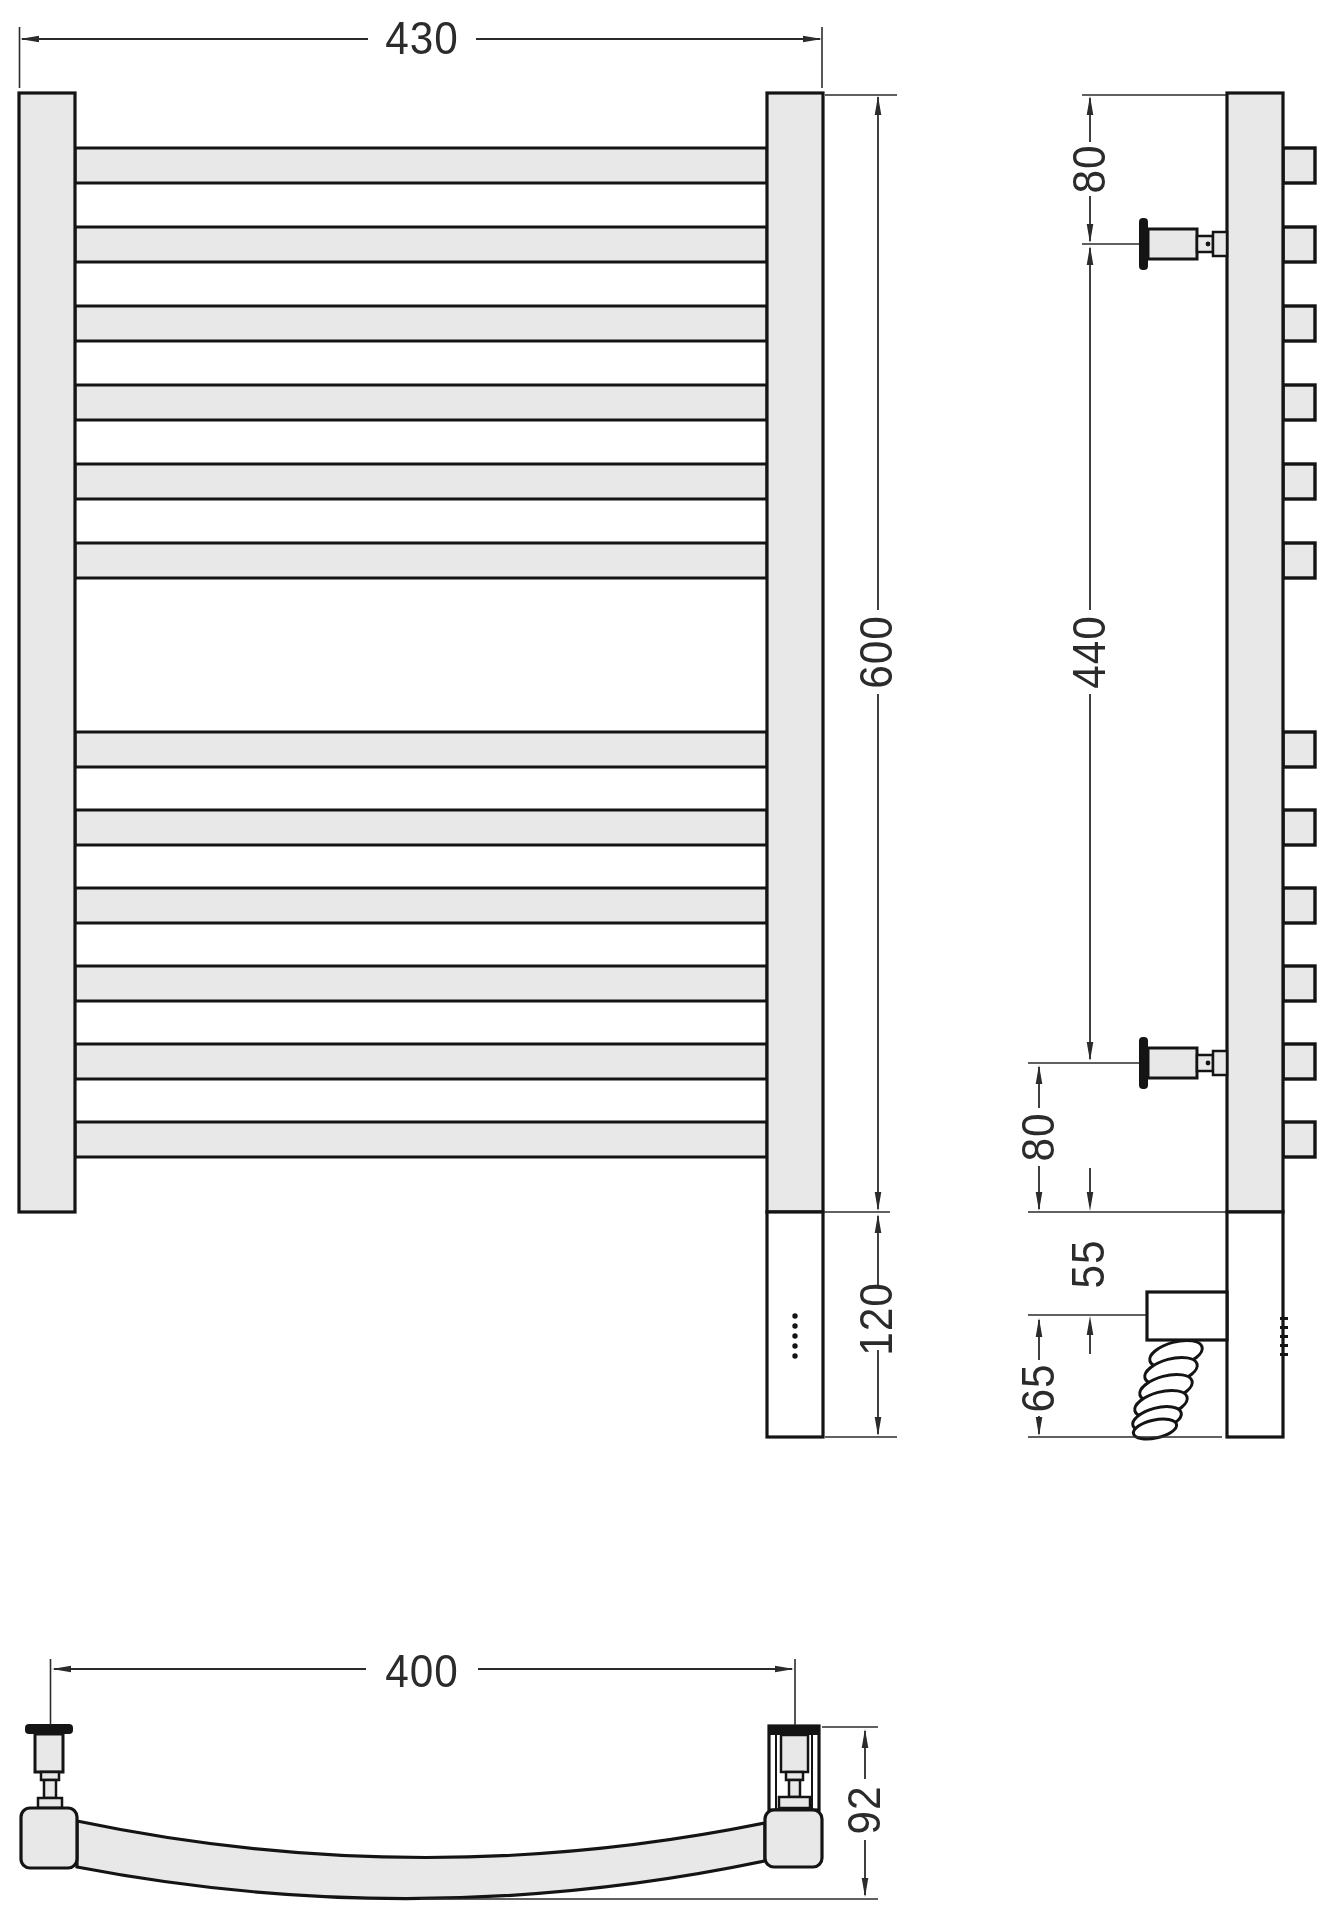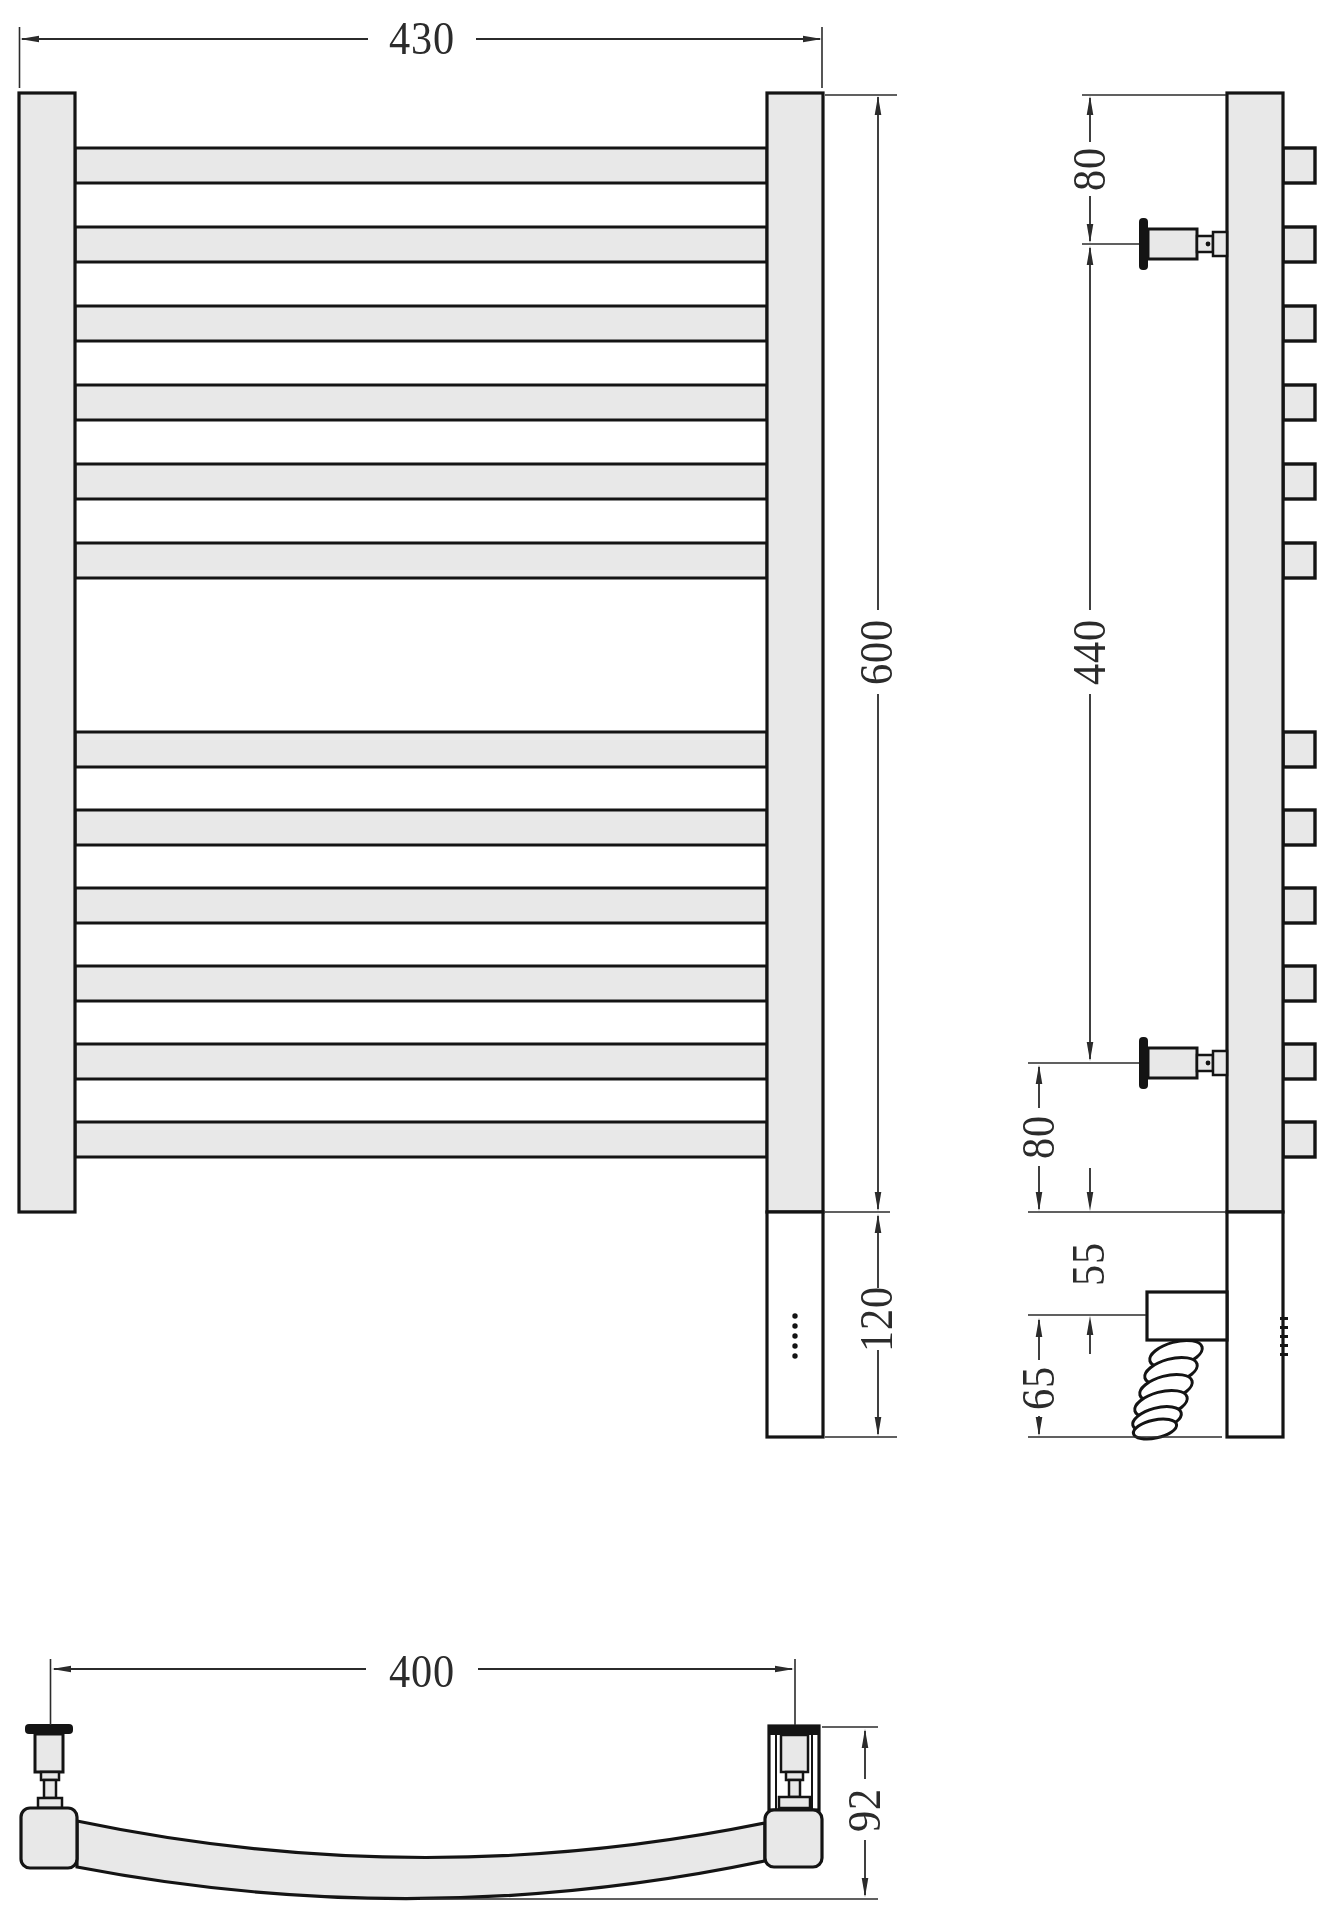--- a/index.html
+++ b/index.html
@@ -1,17 +1,17 @@
 <!DOCTYPE html>
 <html><head>
 <meta charset="utf-8">
 <style>
   html,body{margin:0;padding:0;background:#fff;}
   #canvas{position:relative;width:1336px;height:1920px;background:#ffffff;
-          font-family:Liberation Serif, serif;overflow:hidden;}
+          font-family:Liberation Sans, sans-serif;overflow:hidden;}
   #canvas svg{position:absolute;left:0;top:0;}
   .lbl{position:absolute;font-size:46px;font-weight:400;color:#2b2b2b;
        white-space:nowrap;letter-spacing:1px;
        transform:translate(-50%,-50%) scaleX(.92);}
   .lbl.rot{transform:translate(-50%,-50%) rotate(-90deg) scaleX(.92);}
 </style>
 </head>
 <body>
 
 <div id="canvas">

